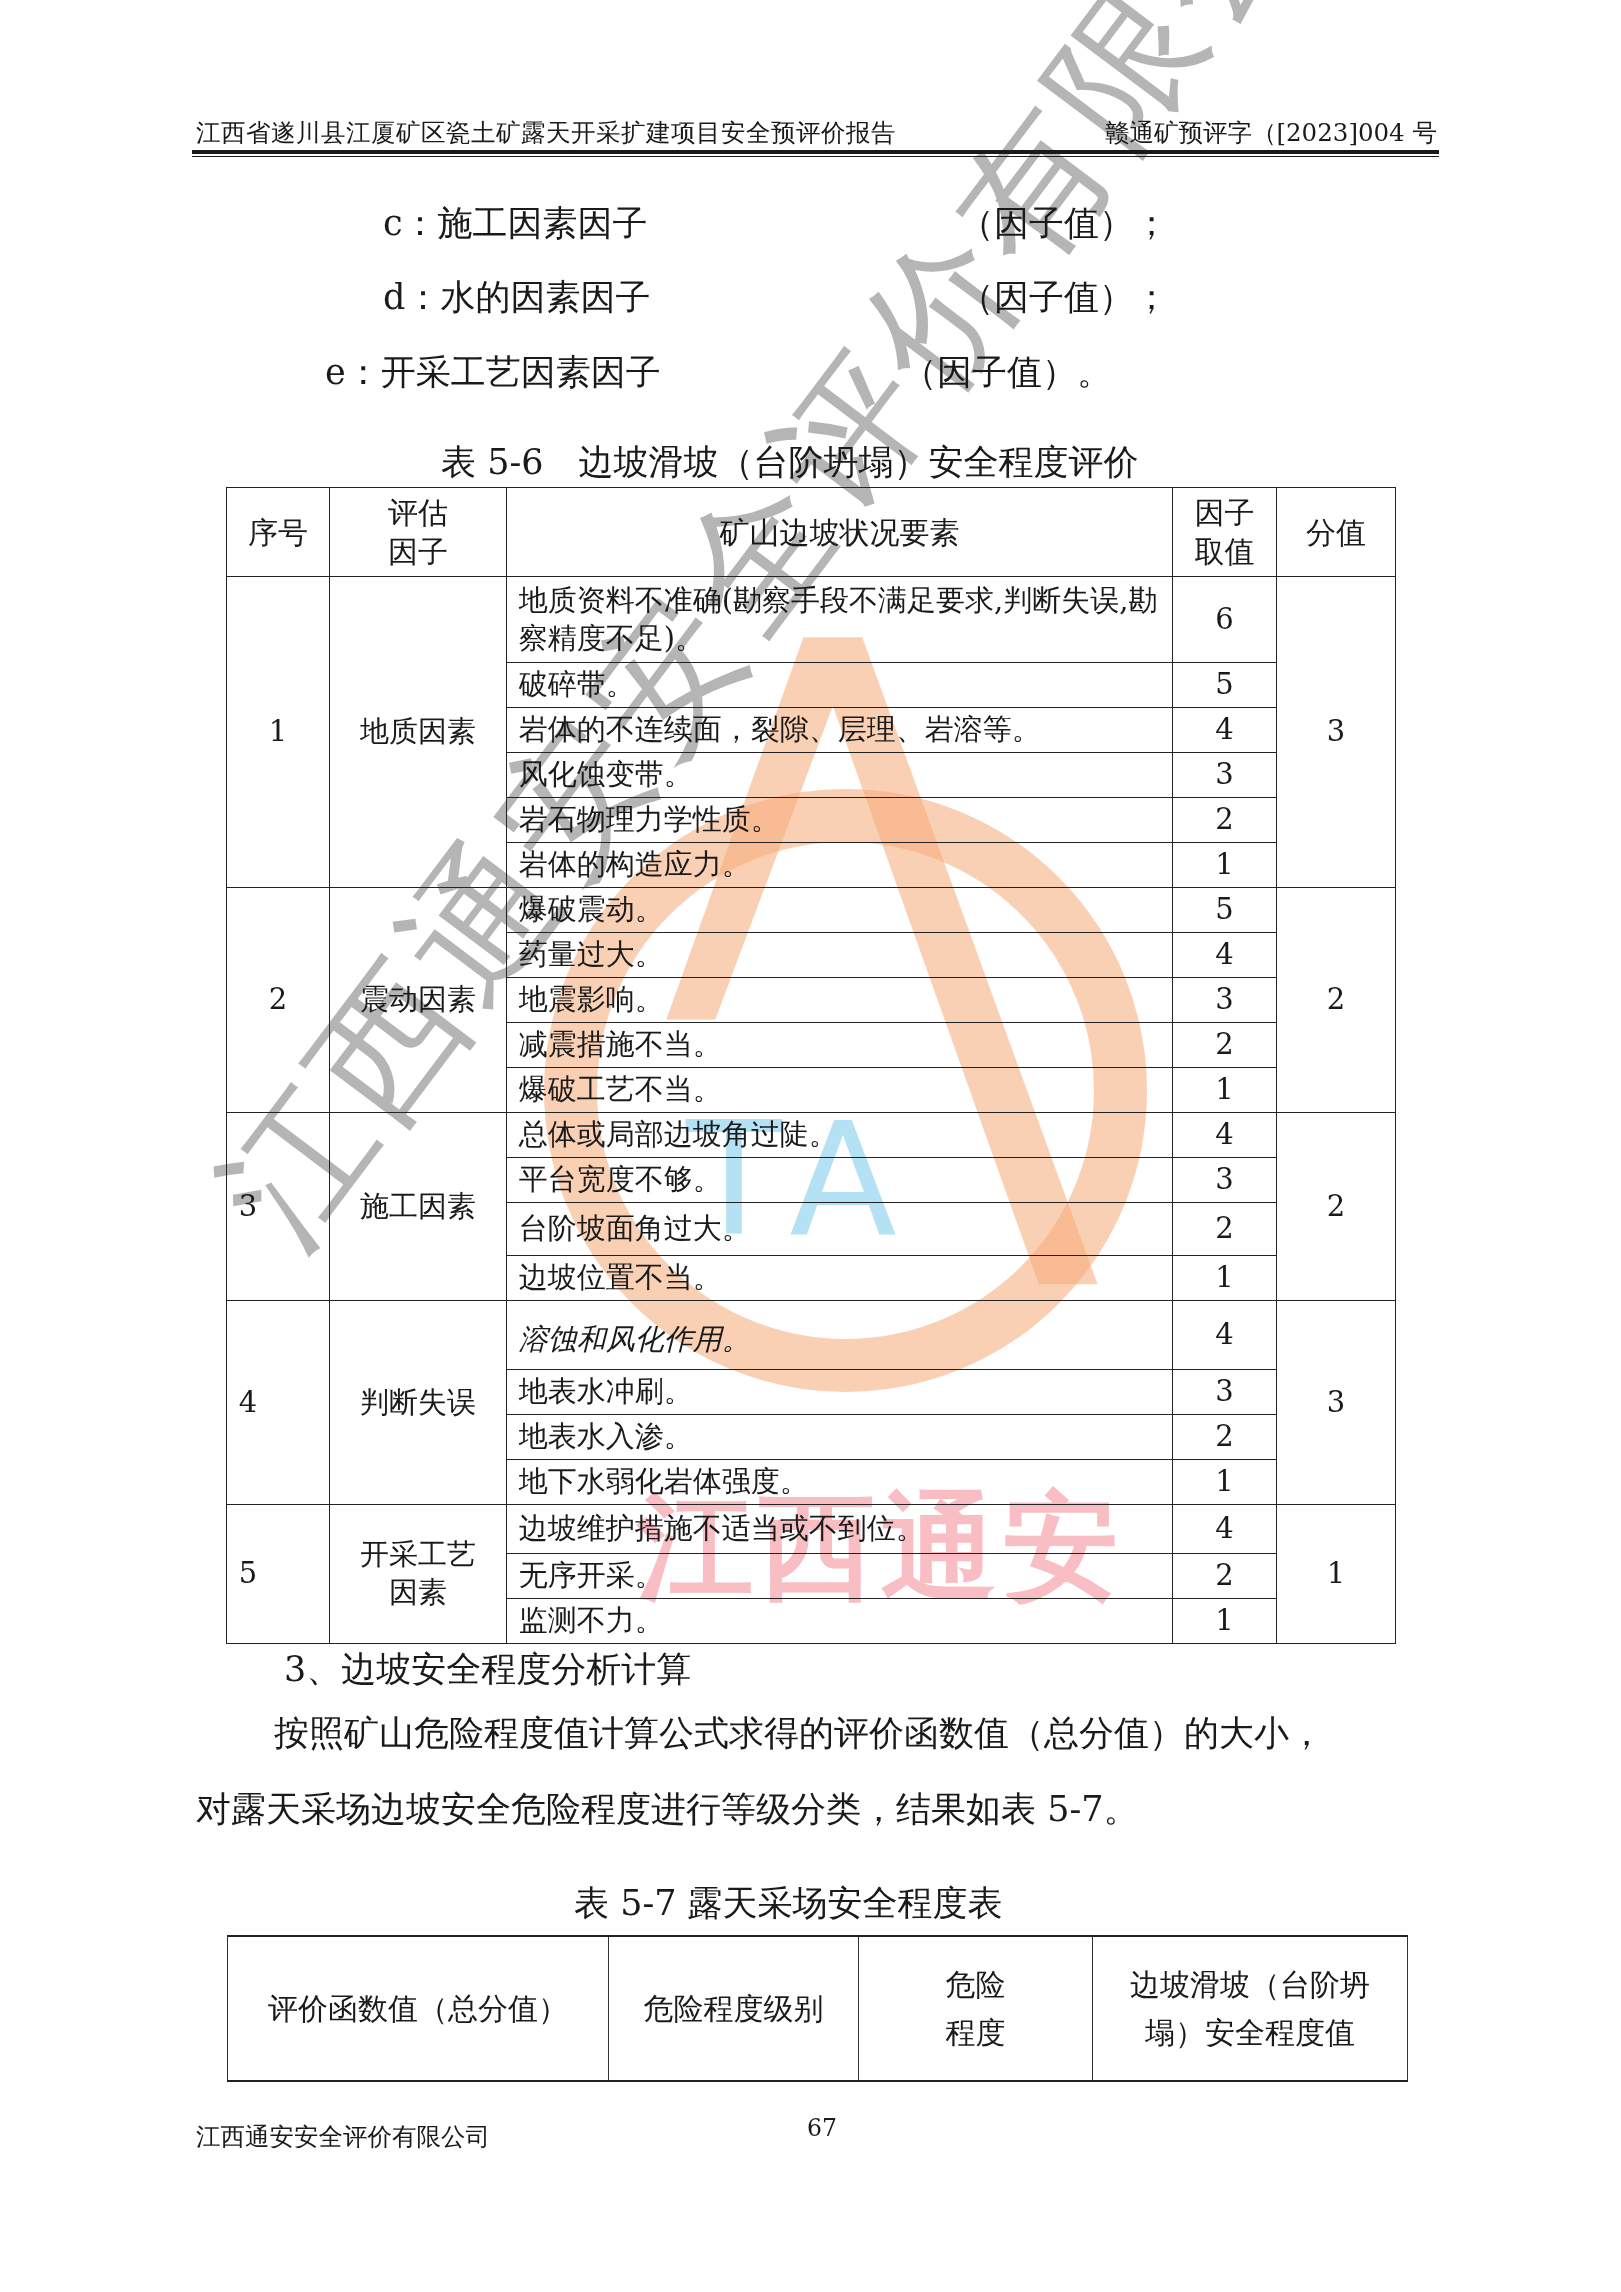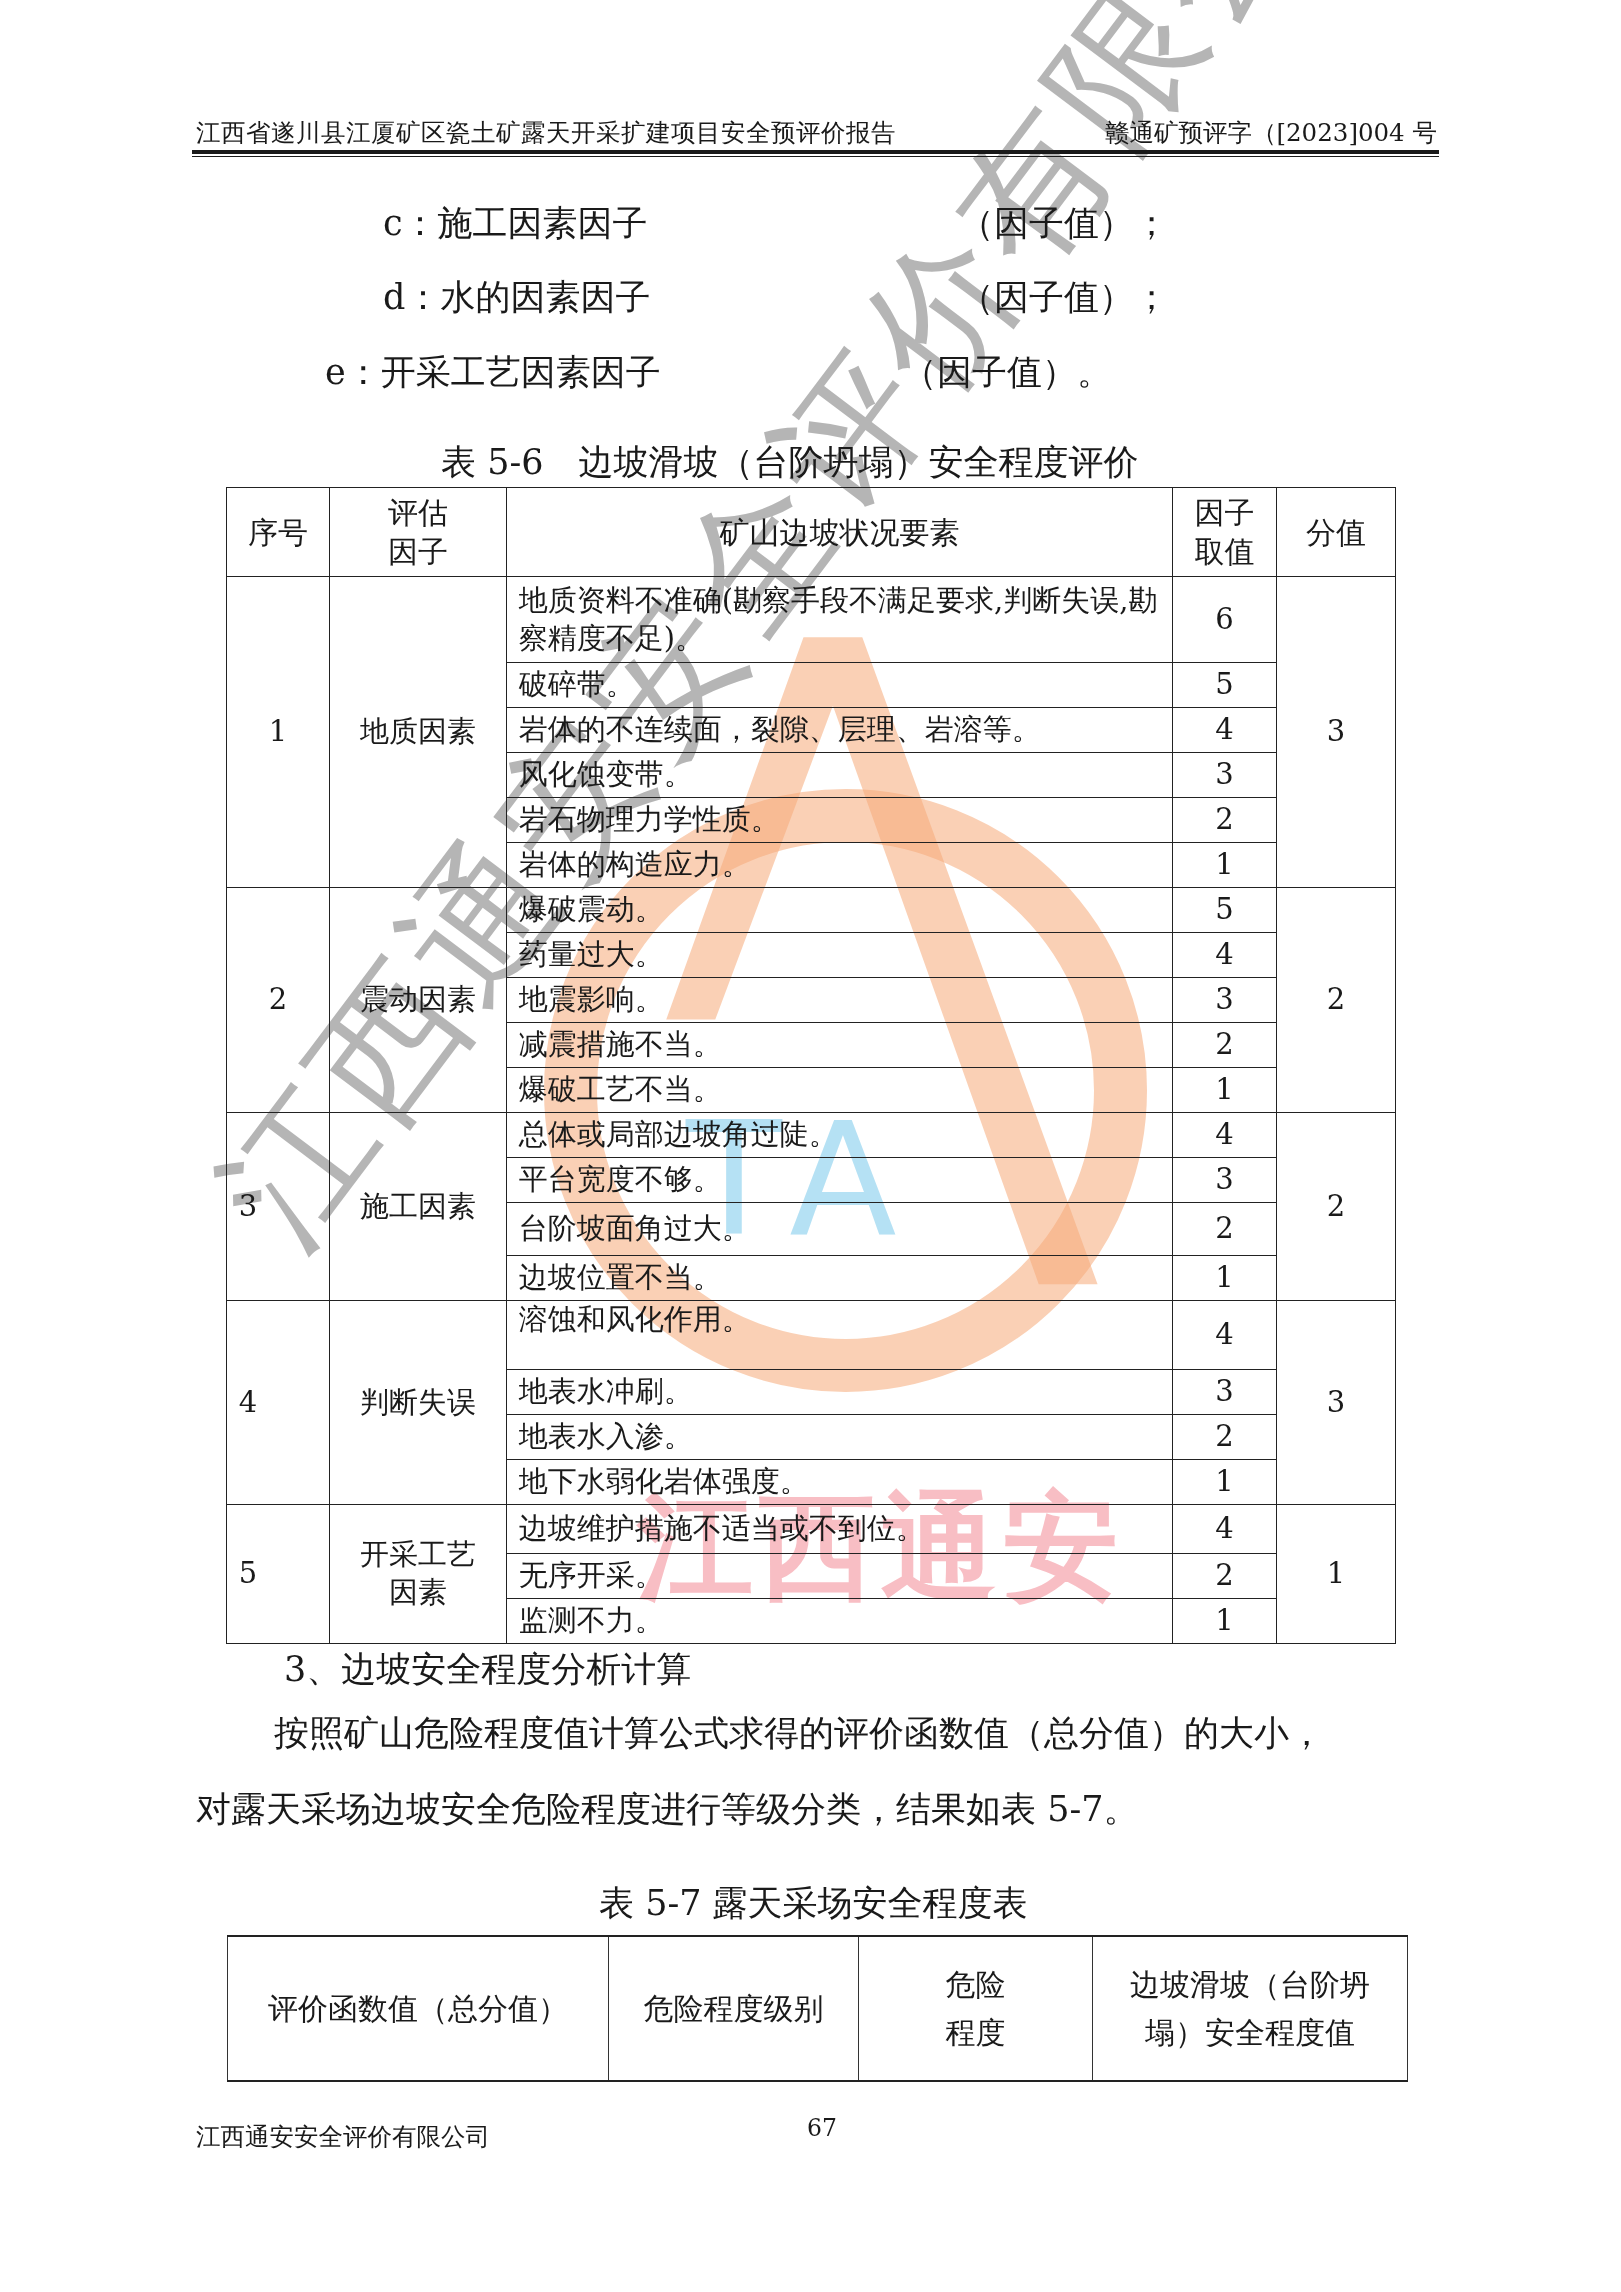--- a/index.html
+++ b/index.html
@@ -173,21 +173,21 @@
     <td class="c">2</td>
   </tr>
   <tr style="height:45px">
     <td class="l">边坡位置不当。</td>
     <td class="c">1</td>
   </tr>
 
   <tr style="height:69px">
     <td class="n" rowspan="4">4</td>
     <td class="c" rowspan="4">判断失误</td>
-    <td class="l" style="vertical-align:top; padding-top:0;">溶蚀和风化作用。</td>
+    <td class="l" style="vertical-align:top; padding-top:20px;font-style:italic;">溶蚀和风化作用。</td>
     <td class="c">4</td>
     <td class="c" rowspan="4">3</td>
   </tr>
   <tr style="height:45px">
     <td class="l">地表水冲刷。</td>
     <td class="c">3</td>
   </tr>
   <tr style="height:45px">
     <td class="l">地表水入渗。</td>
     <td class="c">2</td>
@@ -212,21 +212,21 @@
     <td class="l">监测不力。</td>
     <td class="c">1</td>
   </tr>
 </tbody>
   </table>
 
 <div class="abs section-head">3、边坡安全程度分析计算</div>
 <div class="abs para1">按照矿山危险程度值计算公式求得的评价函数值（总分值）的大小，</div>
 <div class="abs para2">对露天采场边坡安全危险程度进行等级分类，结果如表 5-7。</div>
 
-<div class="abs caption" style="left:599px; top:1880px;">表 5-7 露天采场安全程度表</div>
+<div class="abs caption" style="left:574px; top:1880px;">表 5-7 露天采场安全程度表</div>
 
 <table class="t57">
   <colgroup>
     <col style="width:381px">
       <col style="width:250px">
       <col style="width:234px">
       <col style="width:315px">
   </colgroup>
   <tbody>
       <tr>

